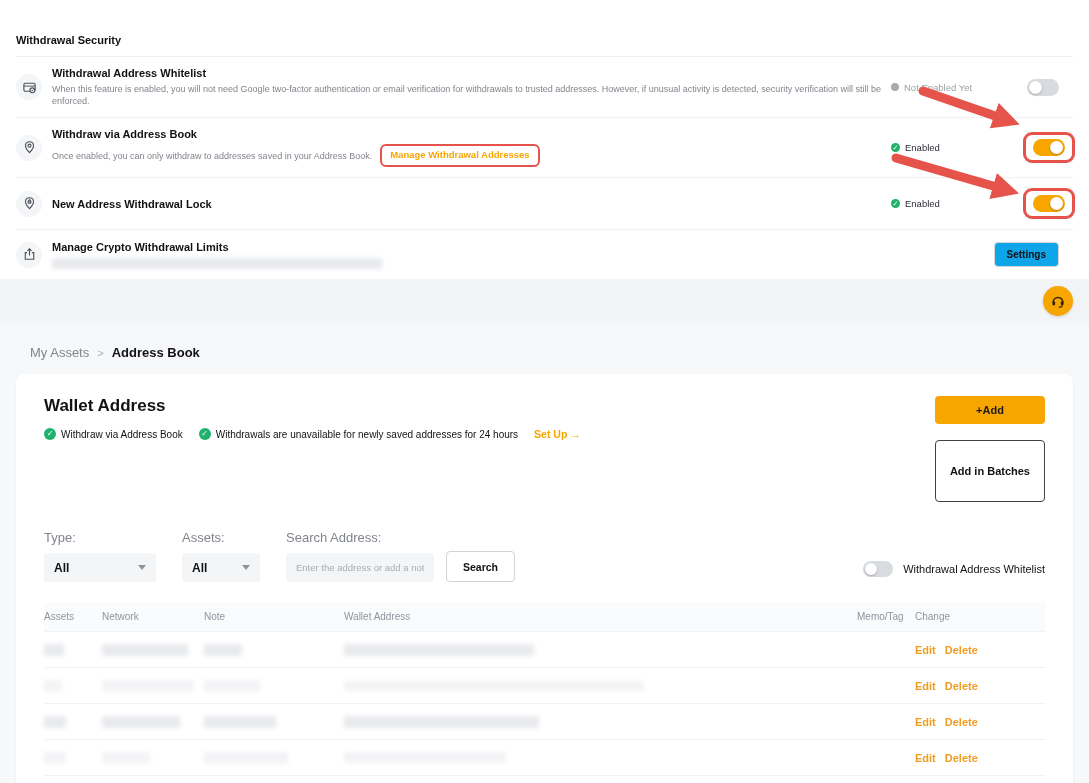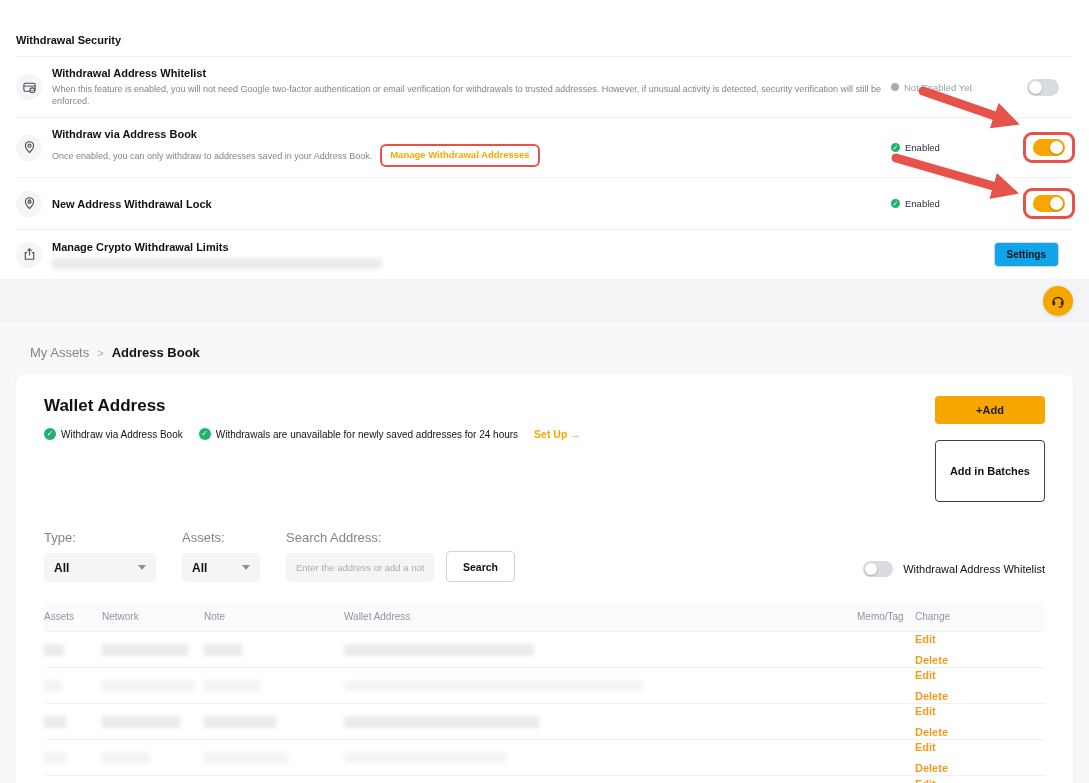--- a/index.html
+++ b/index.html
@@ -73,21 +73,21 @@
   .tbl { margin-top:20px; }
   .trow { display:grid; grid-template-columns:58px 102px 140px 1fr 58px 130px; align-items:center; }
   .thead { background:#fafbfc; height:30px; font-size:10px; color:#8f959e; border-bottom:1px solid #f1f2f4; }
   .tbody-row { height:36px; border-bottom:1px solid #f1f2f4; }
   .tbody-row:last-child { border-bottom:none; }
   .cell-blk { height:12px; }
   .light .cell-blk { opacity:.55; }
   .wallet-cell { display:flex; align-items:center; gap:8px; }
   .vbadge { display:none; background:#e7f6ee; color:#20b26c; font-size:10px; font-weight:600; border-radius:2px; padding:2.5px 6px; }
   .tbody-row.verified .vbadge { display:inline-block; }
-  .actions { display:flex; gap:9px; font-size:11px; font-weight:600; color:#ef9d20;flex-direction:column; }
+  .actions { display:flex; gap:9px; font-size:11px; font-weight:600; color:#ef9d20; }
   .actions span { cursor:pointer; }
 </style>
 </head>
 <body>
 
 <div class="page">
 
   <div class="sec">
     <div class="sec-title">Withdrawal Security</div>
 

